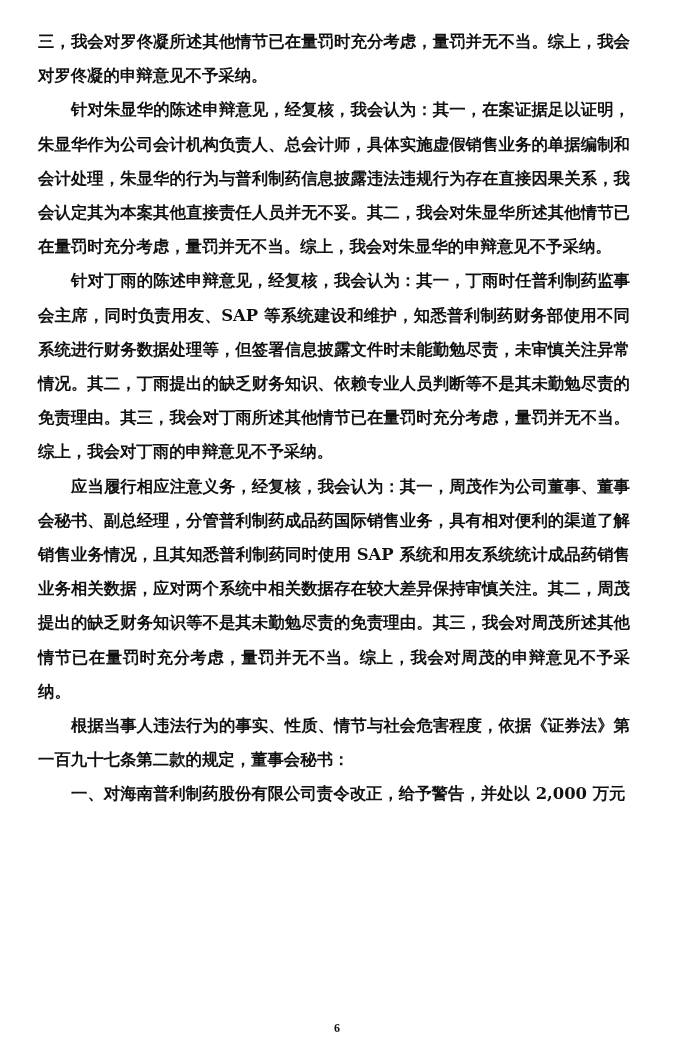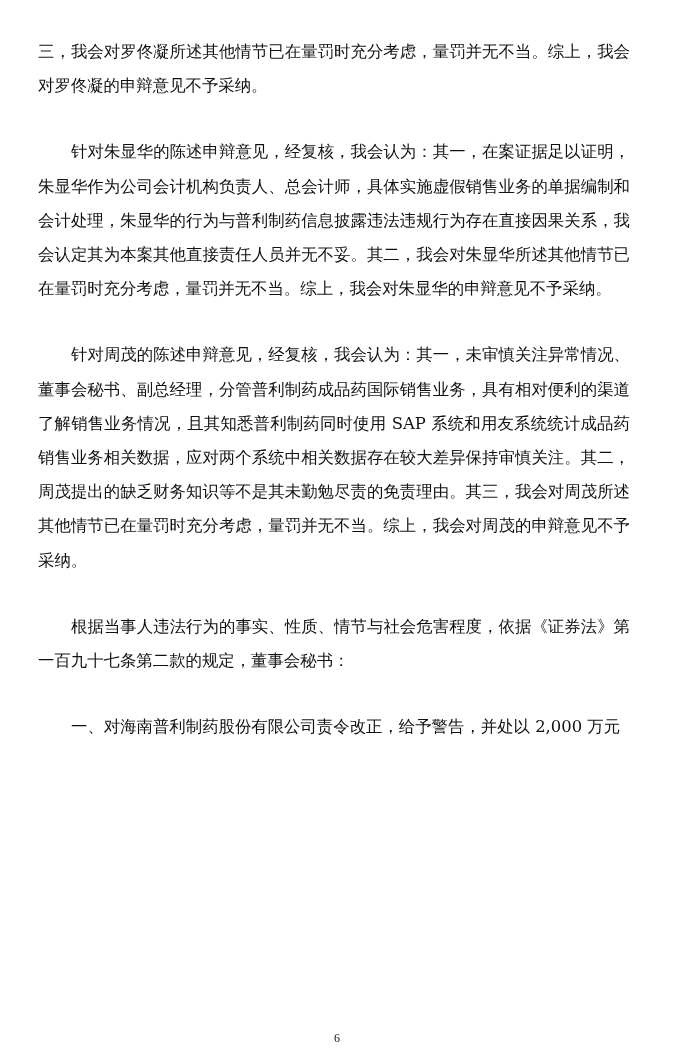--- a/index.html
+++ b/index.html
@@ -1,39 +1,40 @@
 <!DOCTYPE html>
 <html><head>
 <meta charset="utf-8">
 <style>
   html, body { margin: 0; padding: 0; background: #ffffff; }
   body {
     width: 674px; height: 1062px; position: relative; overflow: hidden;
     font-family: "DejaVu Serif", "Liberation Serif", serif;
     color: #111111;
   }
-  .page { position: absolute; left: 0; top: 10px; width: 674px; height: 1012px; }
+  .page { position: absolute; left: 0; top: 0; width: 674px; height: 1012px; font-weight: bold; }
   .body-text {
     position: absolute; left: 38px; top: 25px; width: 592px;
     font-size: 16.4px; line-height: 34.2px;
     text-align: justify; text-justify: inter-character;
   }
   .body-text p { margin: 0; }
-  .body-text p.indent { text-indent: 33px; margin-top: 32px; }
+  .body-text p.indent { text-indent: 33px; }
   .page-number {
     position: absolute; left: 0; width: 674px; top: 1021px;
     text-align: center; font-size: 12px;
     font-family: "Liberation Serif", serif;
   }
 </style>
 </head>
 <body>
 
 <div class="page">
   <div class="body-text">
     <p>三，我会对罗佟凝所述其他情节已在量罚时充分考虑，量罚并无不当。综上，我会对罗佟凝的申辩意见不予采纳。</p>
     <p class="indent">针对朱显华的陈述申辩意见，经复核，我会认为：其一，在案证据足以证明，朱显华作为公司会计机构负责人、总会计师，具体实施虚假销售业务的单据编制和会计处理，朱显华的行为与普利制药信息披露违法违规行为存在直接因果关系，我会认定其为本案其他直接责任人员并无不妥。其二，我会对朱显华所述其他情节已在量罚时充分考虑，量罚并无不当。综上，我会对朱显华的申辩意见不予采纳。</p>
-    <p class="indent">针对周茂的陈述申辩意见，经复核，我会认为：其一，未审慎关注异常情况、董事会秘书、副总经理，分管普利制药成品药国际销售业务，具有相对便利的渠道了解销售业务情况，且其知悉普利制药同时使用 SAP 系统和用友系统统计成品药销售业务相关数据，应对两个系统中相关数据存在较大差异保持审慎关注。其二，周茂提出的缺乏财务知识等不是其未勤勉尽责的免责理由。其三，我会对周茂所述其他情节已在量罚时充分考虑，量罚并无不当。综上，我会对周茂的申辩意见不予采纳。</p>
+    <p class="indent">针对丁雨的陈述申辩意见，经复核，我会认为：其一，丁雨时任普利制药监事会主席，同时负责用友、SAP 等系统建设和维护，知悉普利制药财务部使用不同系统进行财务数据处理等，但签署信息披露文件时未能勤勉尽责，未审慎关注异常情况。其二，丁雨提出的缺乏财务知识、依赖专业人员判断等不是其未勤勉尽责的免责理由。其三，我会对丁雨所述其他情节已在量罚时充分考虑，量罚并无不当。综上，我会对丁雨的申辩意见不予采纳。</p>
+    <p class="indent">应当履行相应注意义务，经复核，我会认为：其一，周茂作为公司董事、董事会秘书、副总经理，分管普利制药成品药国际销售业务，具有相对便利的渠道了解销售业务情况，且其知悉普利制药同时使用 SAP 系统和用友系统统计成品药销售业务相关数据，应对两个系统中相关数据存在较大差异保持审慎关注。其二，周茂提出的缺乏财务知识等不是其未勤勉尽责的免责理由。其三，我会对周茂所述其他情节已在量罚时充分考虑，量罚并无不当。综上，我会对周茂的申辩意见不予采纳。</p>
     <p class="indent">根据当事人违法行为的事实、性质、情节与社会危害程度，依据《证券法》第一百九十七条第二款的规定，董事会秘书：</p>
     <p class="indent">一、对海南普利制药股份有限公司责令改正，给予警告，并处以 2,000 万元</p>
   </div>
   <div class="page-number">6</div>
 </div>
 
 </body></html>

